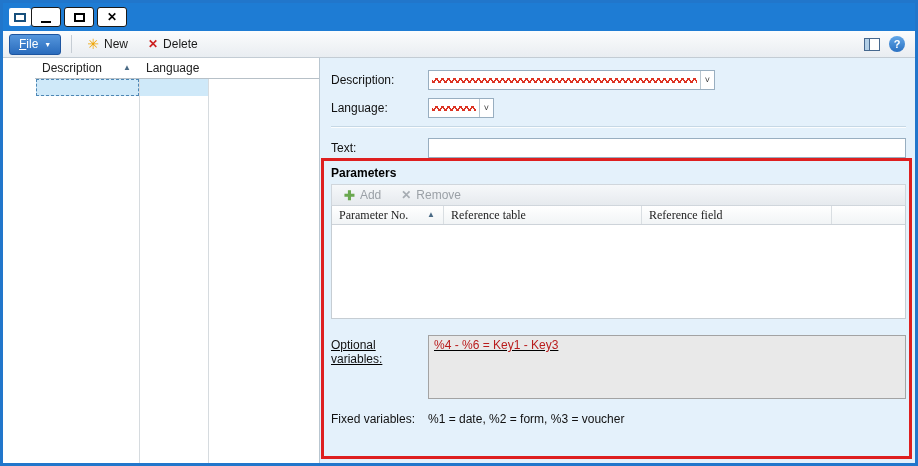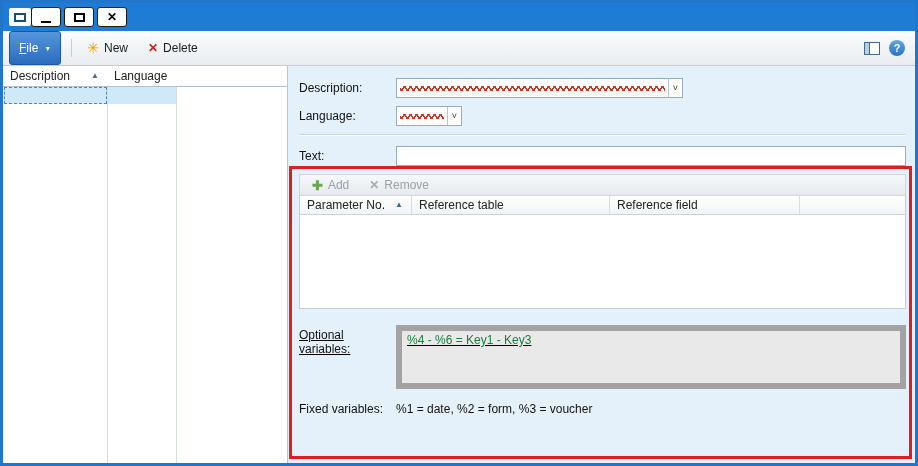--- a/index.html
+++ b/index.html
@@ -12,33 +12,33 @@
   .app-icon{width:22px;height:18px;background:#fff;border-radius:2px;display:flex;align-items:center;justify-content:center;}
   .app-icon-inner{width:12px;height:9px;border:2px solid #174f7c;display:block;}
   .title{flex:1;text-align:center;font-size:13px;color:#000;}
   .win-controls{display:flex;gap:3px;}
   .wbtn{width:30px;height:20px;background:#fff;border:1px solid #1a1a1a;border-radius:3px;display:flex;align-items:center;justify-content:center;font-size:12px;font-weight:bold;color:#000;cursor:pointer;}
   .min-glyph{width:10px;height:2px;background:#000;margin-top:9px;display:block;}
   .max-glyph{width:11px;height:9px;border:2px solid #000;display:block;}
 
   
   .toolbar{flex:0 0 27px;background:linear-gradient(#fbfcfd,#e9edf1);border-bottom:1px solid #c3ccd4;display:flex;align-items:center;padding:0 6px;gap:10px;}
-  .file-btn{display:flex;align-items:center;gap:6px;height:34px;padding:0 9px;background:linear-gradient(#5596dc,#2a6cbd);border:1px solid #1d55a0;border-radius:3px;color:#fff;font-size:12px;cursor:pointer;}
+  .file-btn{display:flex;align-items:center;gap:6px;height:21px;padding:0 9px;background:linear-gradient(#5596dc,#2a6cbd);border:1px solid #1d55a0;border-radius:3px;color:#fff;font-size:12px;cursor:pointer;}
   .file-btn .caret{font-size:7px;line-height:1;}
   .tb-sep{width:1px;height:18px;background:#c6cdd4;display:inline-block;}
   .tb-btn{display:flex;align-items:center;gap:5px;font-size:12px;color:#1a1a1a;cursor:pointer;padding:2px 5px;}
   .icon-new{color:#f0a400;font-size:14px;line-height:1;}
   .icon-delete{color:#cc2020;font-weight:bold;font-size:12px;line-height:1;}
   .tb-right{margin-left:auto;display:flex;align-items:center;gap:9px;padding-right:4px;}
   .layout-icon{width:16px;height:13px;border:1px solid #46688e;background:#fff;display:flex;cursor:pointer;}
   .layout-pane{width:5px;height:100%;background:#b3cfe6;border-right:1px solid #46688e;display:block;}
   .help-icon{width:16px;height:16px;border-radius:50%;background:linear-gradient(#63a7e8,#2a71c2);color:#fff;font-weight:bold;font-size:11px;display:flex;align-items:center;justify-content:center;cursor:pointer;}
 
   
-  .main{flex:1;display:flex;min-height:0;}
+  .main{flex:1;display:flex;min-height:0;margin-left:32px;}
   .left-grid{flex:0 0 285px;background:#fff;border-right:1px solid #b9c6d0;position:relative;}
   .lg-line{position:absolute;top:0;bottom:0;width:1px;background:#d6dbdf;}
   .lg-line.l1{left:104px;}
   .lg-line.l2{left:173px;}
   .lg-header{display:flex;height:21px;border-bottom:1px solid #b7c0c7;position:relative;z-index:1;background:#fff;align-items:center;}
   .lg-h{font-size:12px;color:#222;padding-left:7px;height:100%;display:flex;align-items:center;cursor:pointer;}
   .lg-h.c1{width:104px;justify-content:space-between;padding-right:8px;}
   .lg-h.c2{width:69px;}
   .sort-asc{font-size:8px;color:#4a6a85;line-height:1;}
   .lg-row{display:flex;height:17px;position:relative;z-index:1;margin-top:0;}
@@ -62,30 +62,30 @@
   .sep{height:2px;border-top:1px solid #c6d8e5;border-bottom:1px solid #fbfdfe;margin:6px 0 10px 0;}
   .text-input{flex:1;height:20px;background:#fff;border:1px solid #98aec0;cursor:text;}
 
   
   .params-title{font-size:12px;font-weight:bold;color:#000;margin:6px 0 4px 0;}
   .params-toolbar{height:22px;background:linear-gradient(#f6f8fa,#e6eaee);border:1px solid #d0d6dc;display:flex;align-items:center;padding:0 12px;gap:20px;}
   .ptb-btn{display:flex;align-items:center;gap:5px;font-size:12px;color:#9ba1a7;cursor:default;}
   .icon-add{color:#6aa84f;font-size:13px;font-weight:bold;line-height:1;}
   .icon-remove{color:#a7adb3;font-size:12px;font-weight:bold;line-height:1;}
   .pgrid{height:113px;border:1px solid #c6cdd3;border-top:none;background:#fff;display:flex;flex-direction:column;}
-  .pg-header{display:flex;height:19px;border-bottom:1px solid #cdd3d9;background:linear-gradient(#ffffff,#f1f4f6);}
+  .pg-header{display:flex;height:19px;border-bottom:1px solid #cdd3d9;background:linear-gradient(#ffffff,#f1f4f6);font-family:Liberation Serif, serif;}
   .pg-h{font-size:12px;color:#222;padding-left:7px;border-right:1px solid #d9dee2;display:flex;align-items:center;cursor:pointer;}
   .pg-h.c1{width:112px;justify-content:space-between;padding-right:8px;}
   .pg-h.c2{width:198px;}
   .pg-h.c3{width:190px;}
   .pg-h.c4{flex:1;border-right:none;cursor:default;}
   .pg-empty{text-align:center;font-size:12px;color:#222;padding-top:5px;}
   .opt-row{display:flex;align-items:flex-start;margin-top:16px;text-decoration:underline;}
   .opt-row .flabel{padding-top:3px;}
-  .opt-box{flex:1;height:64px;background:#e9e9e9;border:6px solid #a3a3a3;font-size:12px;color:#15803d;padding:2px 5px;cursor:text;}
+  .opt-box{flex:1;height:64px;background:#e9e9e9;border:1px solid #a3a3a3;font-size:12px;color:#b91c1c;padding:2px 5px;cursor:text;}
   .fix-row{display:flex;align-items:center;margin-top:13px;}
   .fix-value{font-size:12px;color:#111;}
 
   .annotation{position:absolute;left:1px;top:100px;right:3px;bottom:4px;border:3px solid #de1f1f;z-index:40;pointer-events:none;}
 
   
   .statusbar{flex:0 0 30px;background:linear-gradient(#e8f3fa,#d3e5f0);border-top:1px solid #a9bfcf;display:flex;align-items:center;padding:0 8px;}
   .status-text{font-size:12px;color:#222;}
   .close-btn{margin-left:auto;margin-right:12px;width:74px;height:21px;background:linear-gradient(#fefefe,#e4e7ea);border:1px solid #98a4b0;border-radius:3px;font-size:12px;color:#111;display:flex;align-items:center;justify-content:center;cursor:pointer;}
   .grip{font-size:10px;color:#9fb2c0;align-self:flex-end;line-height:1.2;cursor:nwse-resize;}
@@ -174,20 +174,21 @@
         </div>
       </div>
 
       <div class="sep"></div>
 
       <div class="frow">
         <span class="flabel">Text:</span>
         <div class="text-input"></div>
       </div>
 
+      <div class="params-title">Parameters</div>
 
       <div class="params-toolbar">
         <div class="ptb-btn">
           <span class="icon-add">✚</span>
           <span>Add</span>
         </div>
         <div class="ptb-btn">
           <span class="icon-remove">✕</span>
           <span>Remove</span>
         </div>

